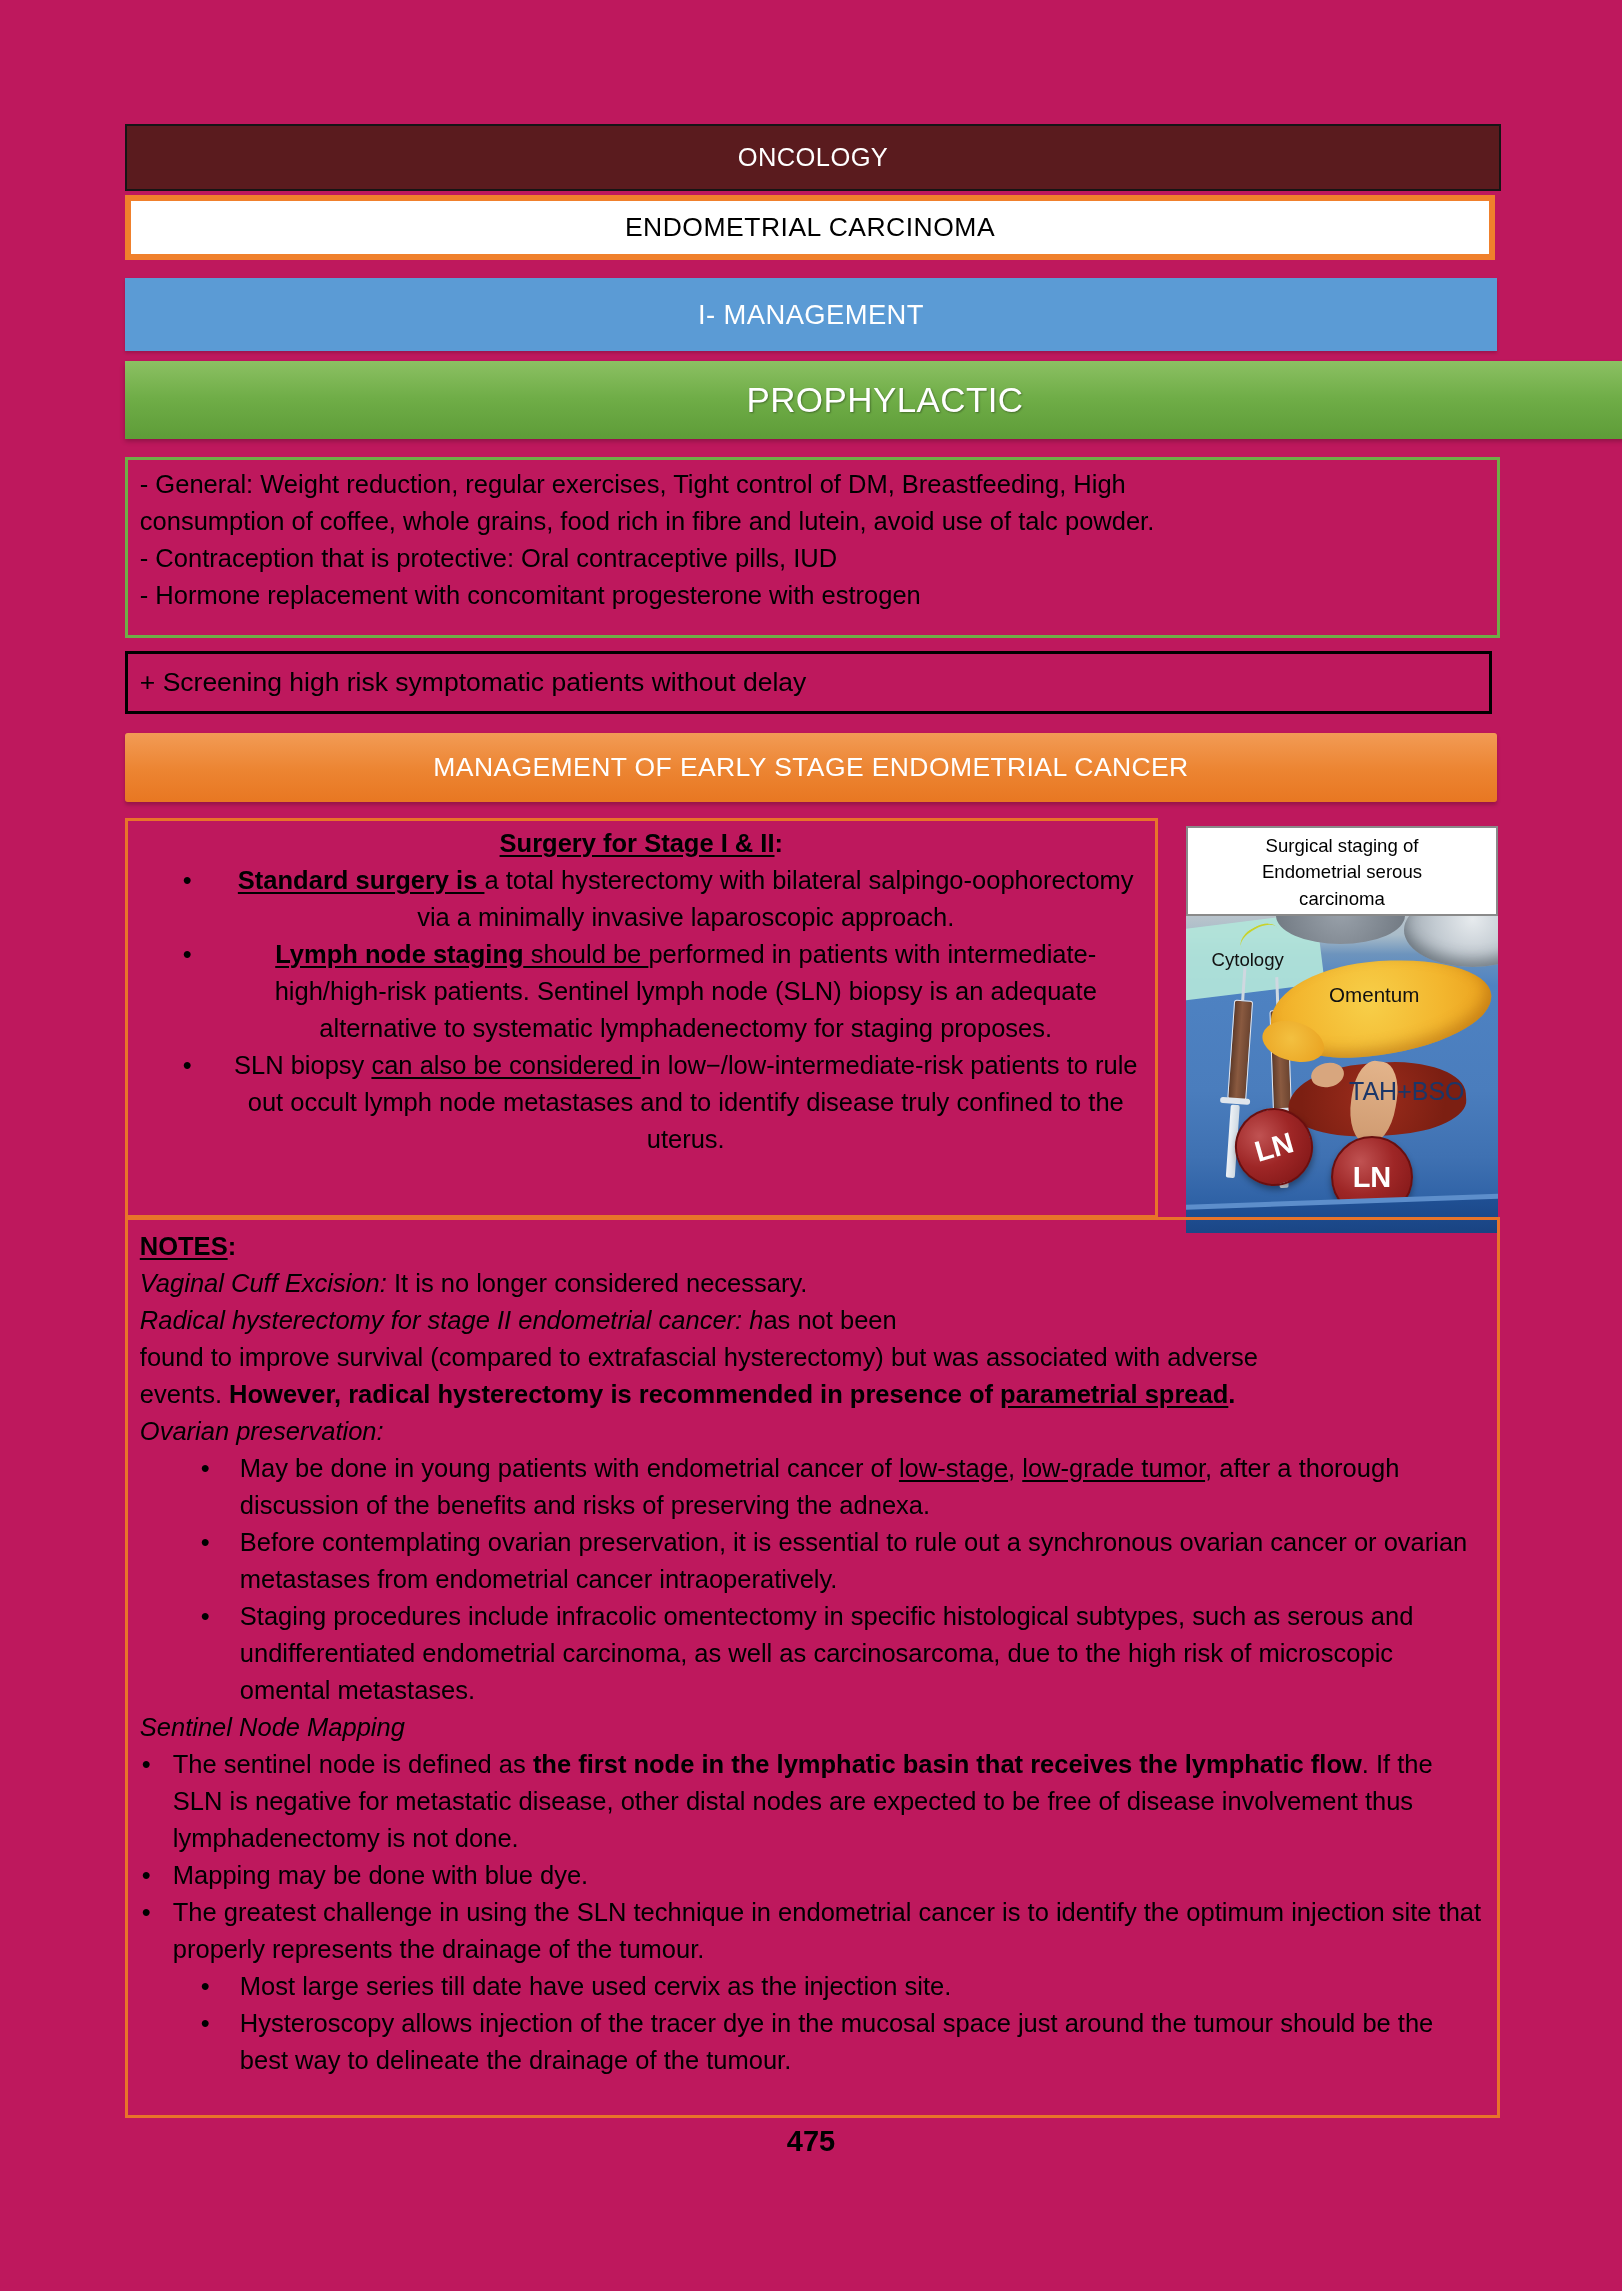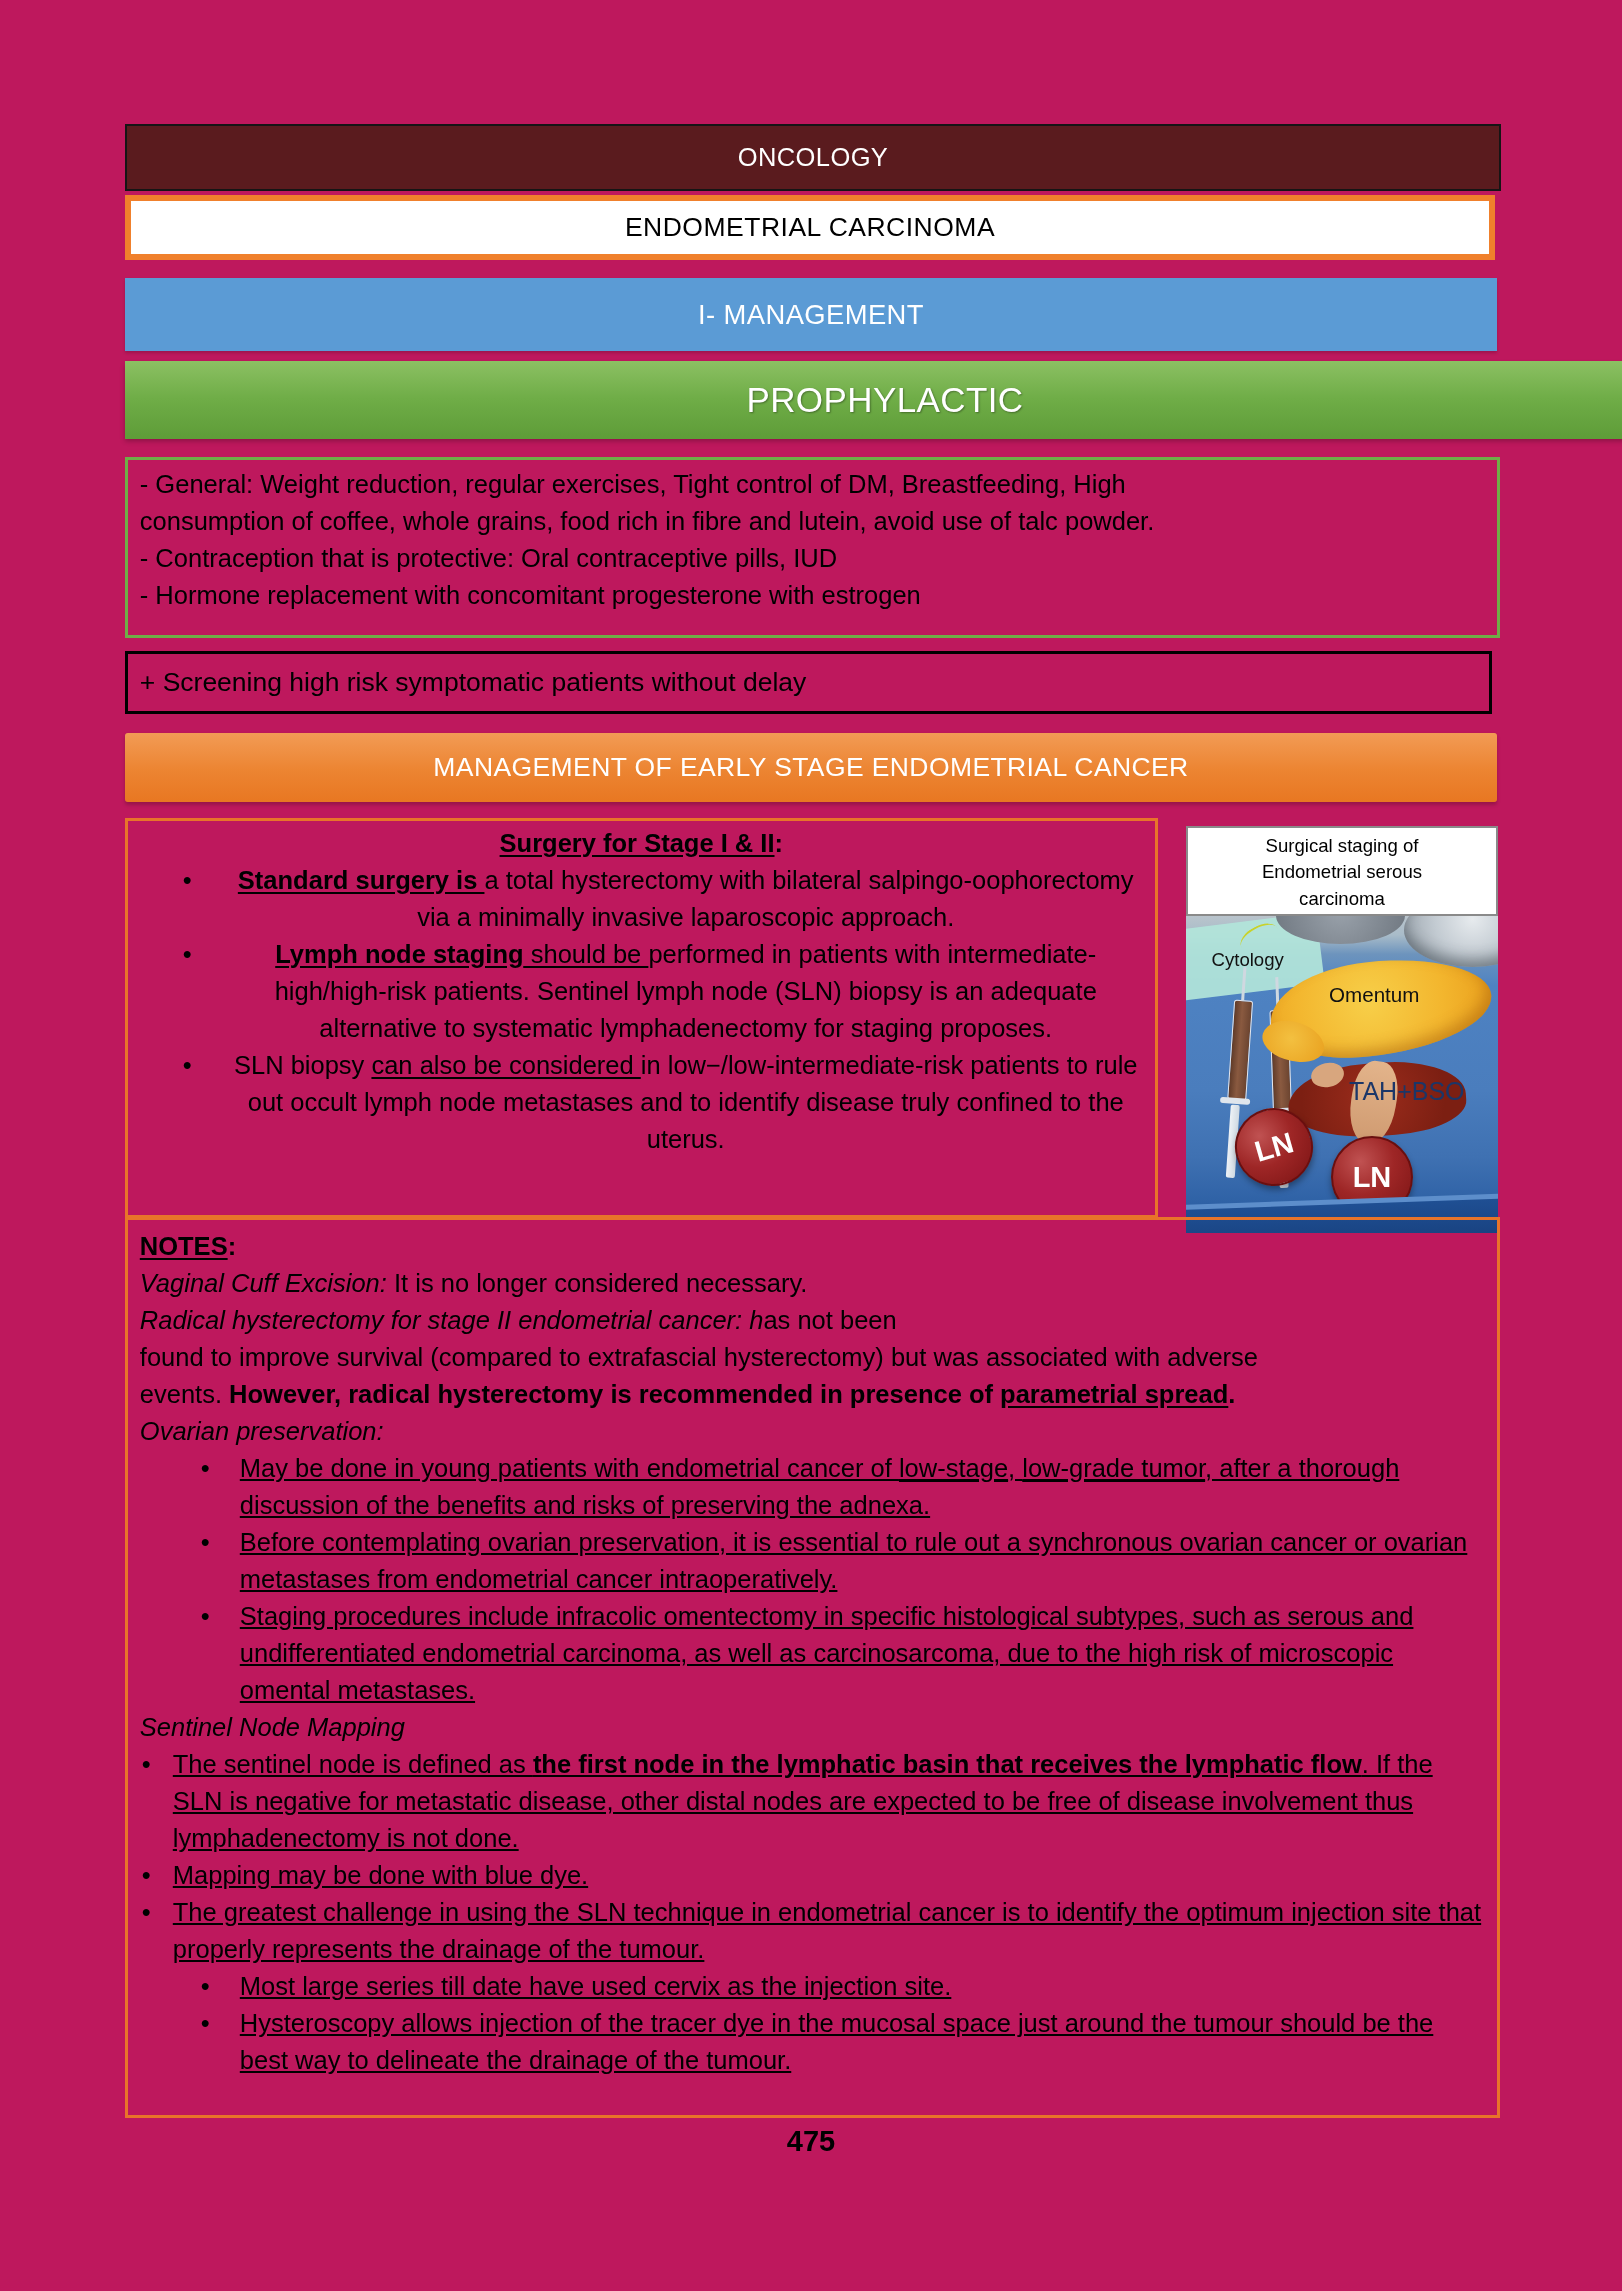--- a/index.html
+++ b/index.html
@@ -37,21 +37,21 @@
   .sg-li .bullet{flex:0 0 83px;padding-left:5.9px;}
   .sg-li .txt{flex:1;}
 
   #box-notes{left:125px;top:1217px;width:1345px;height:879px;border:3.9px solid #E8742A;
     padding:7.8px 11.8px;font-size:25.5px;line-height:37px;overflow:hidden;}
   .nb-p{}
   .nb-li0{display:flex;}
   .nb-li0 .bullet{flex:0 0 31px;padding-left:2px;}
   .nb-li1{display:flex;padding-left:61px;}
   .nb-li1 .bullet{flex:0 0 39px;}
-  .nb-li0 .txt,.nb-li1 .txt{flex:1;text-decoration:underline;}
+  .nb-li0 .txt,.nb-li1 .txt{flex:1;}
 
   
   #figure{left:1186px;top:826px;width:301px;height:407px;}
   .fig-caption{box-sizing:border-box;width:312px;height:90px;border:2px solid #8a8a8a;background:#fff;
     text-align:center;font-size:18.6px;line-height:26.5px;padding-top:4.9px;}
   .photo{position:relative;width:312px;height:317px;overflow:hidden;
     background:linear-gradient(180deg,#b9c4cc 0%,#a9bcc9 6%,#6d94bd 12%,#4e82c2 22%,
       #4a7dbd 55%,#3f71b2 76%,#2f62a6 90%,#25549a 100%);}
   .photo *{position:absolute;}
   .teal-patch{left:-21.6px;top:5.9px;width:157px;height:71px;background:#b2e5da;opacity:.92;

